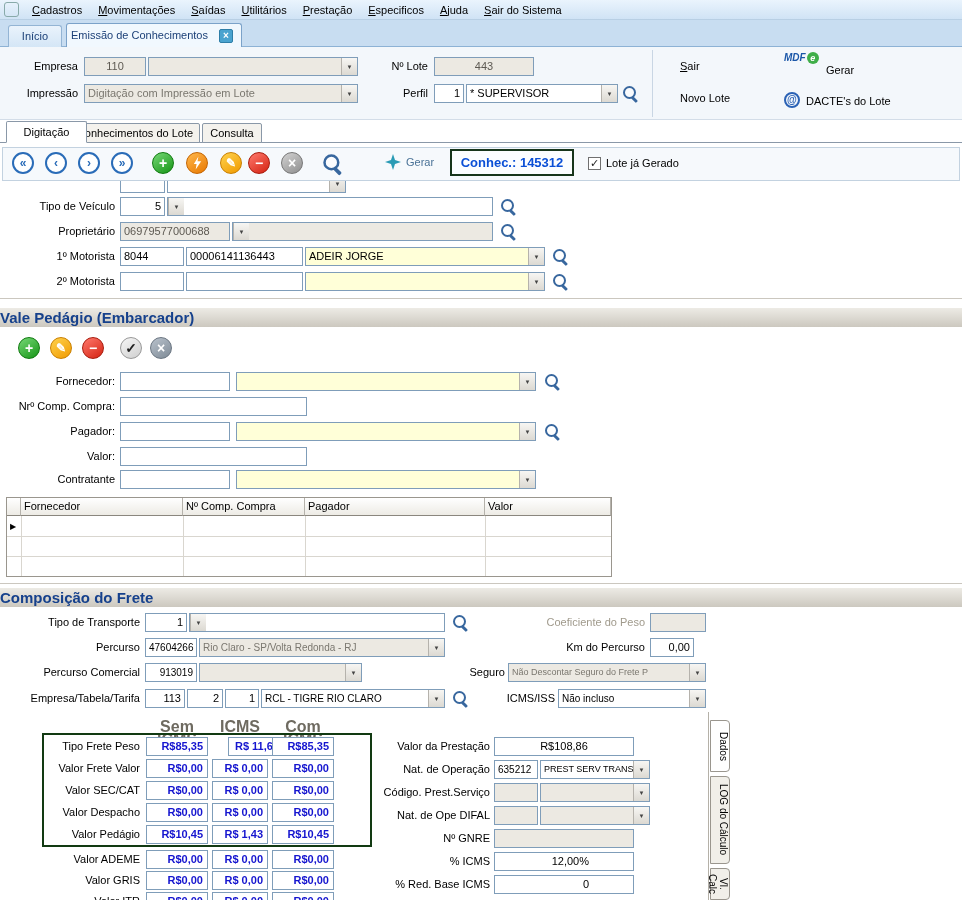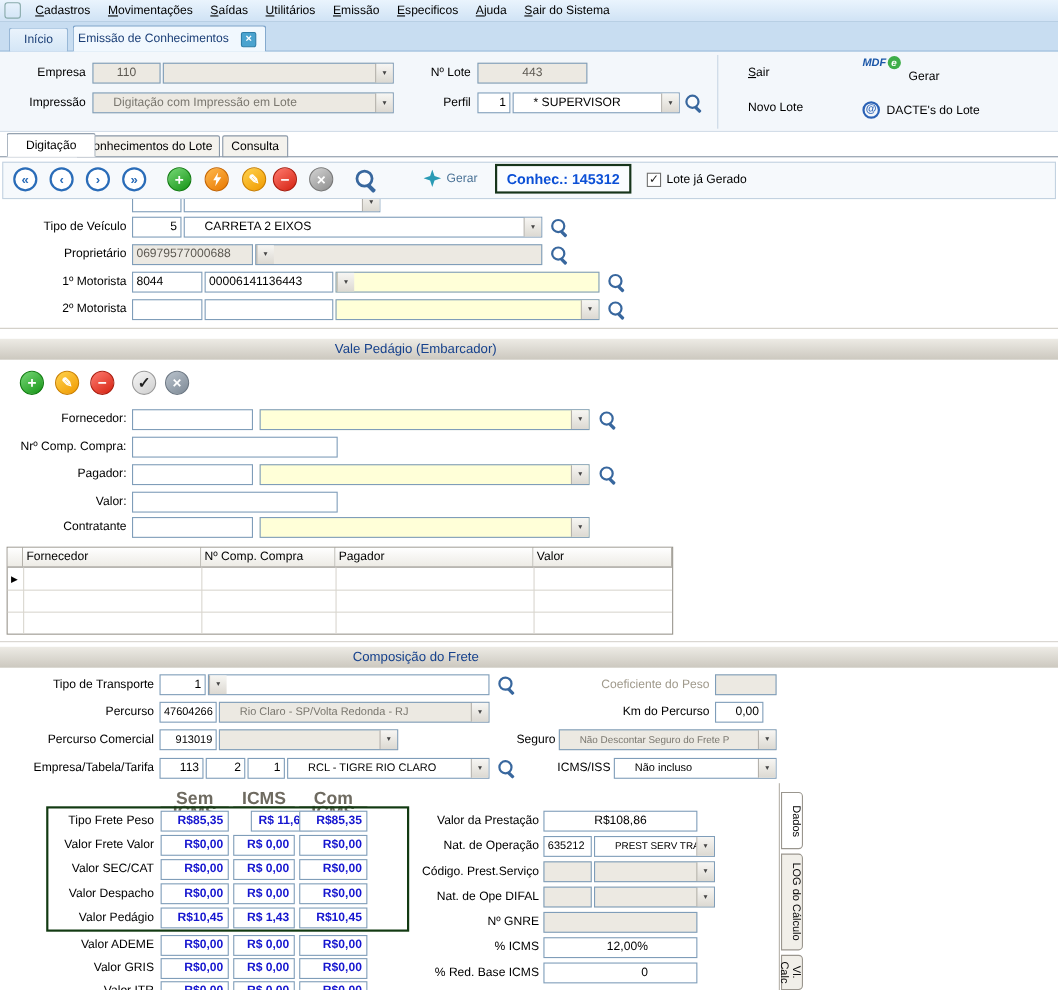--- a/index.html
+++ b/index.html
@@ -5,21 +5,21 @@
   *{box-sizing:border-box}
   html,body{margin:0;padding:0}
   body{position:relative;width:962px;height:900px;overflow:hidden;background:#fff;
        font-family:"Liberation Sans",sans-serif;font-size:11px;color:#000}
   .a{position:absolute}
   .lbl{position:absolute;height:19px;line-height:19px;text-align:right;white-space:nowrap}
   .in{position:absolute;height:19px;line-height:17px;border:1px solid #7f9db9;background:#fff;
       padding:0 3px;white-space:nowrap;overflow:hidden}
   .gray{background:#ece9e2;color:#5d5952}
   .cb{position:absolute;height:19px;border:1px solid #7f9db9;background:#fff;display:flex}
-  .cb .t{flex:1;line-height:17px;padding:0 18px;overflow:hidden;white-space:nowrap}
+  .cb .t{flex:1;line-height:17px;padding:0 3px;overflow:hidden;white-space:nowrap}
   .cb .ar{width:16px;border-left:1px solid #b5b2ac;background:linear-gradient(#f7f6f3,#dcd9d2);
           color:#444;font-size:6px;display:flex;align-items:center;justify-content:center}
   .cb.yel{background:#ffffd8}
   .cb.dis{background:#ece9e2}
   .cb.dis .t{color:#7a776f}
   .mg{position:absolute;width:17px;height:17px}
   .mg::before{content:"";position:absolute;left:1px;top:1px;width:9px;height:9px;
       border:2px solid #38679e;border-radius:50%;background:rgba(255,255,255,.5)}
   .mg::after{content:"";position:absolute;left:11px;top:11px;width:7px;height:3px;background:#38679e;
       transform:rotate(45deg);transform-origin:0 0;border-radius:1px}
@@ -28,22 +28,22 @@
         justify-content:center;color:#fff;font-weight:bold;font-size:14px;line-height:1}
   .nav{background:#fff;border:2px solid #2a6cb8;color:#2a6cb8;font-size:12px}
   .green{background:linear-gradient(145deg,#76d876,#169416);border:1px solid #0f7a0f}
   .orange{background:linear-gradient(145deg,#ffb84d,#e87800);border:1px solid #c46400}
   .yellow{background:linear-gradient(145deg,#ffd24d,#f09a00);border:1px solid #c97f00;font-size:12px}
   .red{background:linear-gradient(145deg,#ff7a6e,#d42211);border:1px solid #a81b0d}
   .gxc{background:linear-gradient(145deg,#d3d3d3,#8e8e8e);border:1px solid #777}
   .chkc{background:linear-gradient(145deg,#f6f6f6,#cfcfcf);border:1px solid #999;color:#222}
   .bxc{background:linear-gradient(145deg,#b9c2cc,#7e8a96);border:1px solid #6b7682}
   .secthdr{position:absolute;left:0;width:962px;height:19px;background:linear-gradient(#edebe5,#ccc8bf)}
-  .secthdr span{position:absolute;left:0;width:756px;text-align:center;font-weight:normal;
-      color:#16418c;font-size:12px;line-height:19px}
+  .secthdr span{position:absolute;left:0;width:756px;text-align:left;font-weight:bold;
+      color:#16418c;font-size:15px;line-height:19px}
   .groove{position:absolute;left:0;width:962px;height:2px;border-top:1px solid #cbc7bf;border-bottom:1px solid #fff}
   .vc{position:absolute;height:19px;line-height:17px;border:1px solid #7f9db9;background:#fff;
       color:#1515cf;font-weight:bold;text-align:right;padding:0 4px}
   .colhdr{position:absolute;height:14px;line-height:13px;text-align:center;font-size:16px;
       color:#6e6a60;font-weight:bold;border-bottom:1px solid #8a867c}
   .mi{display:inline-block;padding:3px 8px;cursor:default}
   .mi::first-letter{text-decoration:underline}
   .ul1::first-letter{text-decoration:underline}
   .vtab{position:absolute;left:710px;width:20px;writing-mode:vertical-rl;text-align:center;
       border:1px solid #9a968e;background:#f1efe9;font-size:10px;padding:4px 0;border-radius:0 4px 4px 0}
@@ -52,21 +52,21 @@
       background:linear-gradient(#fff,#edebe5);border-right:1px solid #b5b2ab;border-bottom:1px solid #8a867e;
       white-space:nowrap;overflow:hidden}
   .gline{position:absolute;background:#d9d6cf}
 </style>
 </head>
 <body>
 
 <div class="a" style="left:0;top:0;width:962px;height:20px;background:linear-gradient(#eaf4fd,#d0e3f5);border-bottom:1px solid #b8cfe4">
   <div class="a" style="left:4px;top:2px;width:15px;height:15px;border-radius:3px;background:conic-gradient(#d84b3a 0 25%,#3aa53a 0 50%,#2f62b8 0 75%,#e8b center,#e8b23a 0);border:1px solid #8aa"></div>
   <div class="a" style="left:24px;top:0;height:20px;line-height:14px">
-    <span class="mi">Cadastros</span><span class="mi">Movimentações</span><span class="mi">Saídas</span><span class="mi">Utilitários</span><span class="mi">Emissão</span><span class="mi">Especificos</span><span class="mi">Ajuda</span><span class="mi">Sair do Sistema</span>
+    <span class="mi">Cadastros</span><span class="mi">Movimentações</span><span class="mi">Saídas</span><span class="mi">Utilitários</span><span class="mi">Prestação</span><span class="mi">Especificos</span><span class="mi">Ajuda</span><span class="mi">Sair do Sistema</span>
   </div>
 </div>
 
 <div class="a" style="left:0;top:20px;width:962px;height:27px;background:#c8ddf1;border-bottom:1px solid #8db2d5"></div>
 <div class="a" style="left:8px;top:25px;width:54px;height:22px;background:linear-gradient(#eaf3fc,#d4e6f6);border:1px solid #93b4d4;border-bottom:none;border-radius:3px 3px 0 0;text-align:center;line-height:21px;color:#1b3f77">
   <span>Início</span>
 </div>
 <div class="a" style="left:66px;top:23px;width:176px;height:24px;background:#f1f8fe;border:1px solid #7ba2c9;border-bottom:none;border-radius:3px 3px 0 0;line-height:23px;color:#1b3f77;padding:0 4px">
   <span>Emissão de Conhecimentos</span>
   <span class="a" style="left:152px;top:5px;width:14px;height:14px;background:#4aa3cf;border:1px solid #2e7ea8;border-radius:2px;color:#fff;font-size:10px;font-weight:bold;line-height:12px;text-align:center">×</span>
@@ -153,36 +153,36 @@
   <div class="in" style="left:0;top:-7px;width:45px"></div>
   <div class="cb" style="left:47px;top:-7px;width:179px">
     <span class="t"></span>
     <span class="ar">▼</span>
   </div>
 </div>
 
 <div class="lbl" style="left:5px;top:197px;width:110px">Tipo de Veículo</div>
 <div class="in" style="left:120px;top:197px;width:45px;text-align:right">5</div>
 <div class="cb" style="left:167px;top:197px;width:326px">
-  <span class="t">CARRETA 2 EIXOS</span>
   <span class="ar">▼</span>
 </div>
 <div class="mg" style="left:500px;top:198px"></div>
 
 <div class="lbl" style="left:5px;top:222px;width:110px">Proprietário</div>
 <div class="in gray" style="left:120px;top:222px;width:110px">06979577000688</div>
 <div class="cb dis" style="left:232px;top:222px;width:261px">
   <span class="ar">▼</span>
 </div>
 <div class="mg" style="left:500px;top:223px"></div>
 
 <div class="lbl" style="left:5px;top:247px;width:110px">1º Motorista</div>
 <div class="in" style="left:120px;top:247px;width:64px">8044</div>
 <div class="in" style="left:186px;top:247px;width:117px">00006141136443</div>
 <div class="cb yel" style="left:305px;top:247px;width:240px">
+  <span class="t">ADEIR JORGE</span>
   <span class="ar">▼</span>
 </div>
 <div class="mg" style="left:552px;top:248px"></div>
 
 <div class="lbl" style="left:5px;top:272px;width:110px">2º Motorista</div>
 <div class="in" style="left:120px;top:272px;width:64px"></div>
 <div class="in" style="left:186px;top:272px;width:117px"></div>
 <div class="cb yel" style="left:305px;top:272px;width:240px">
   <span class="t"></span>
   <span class="ar">▼</span>

